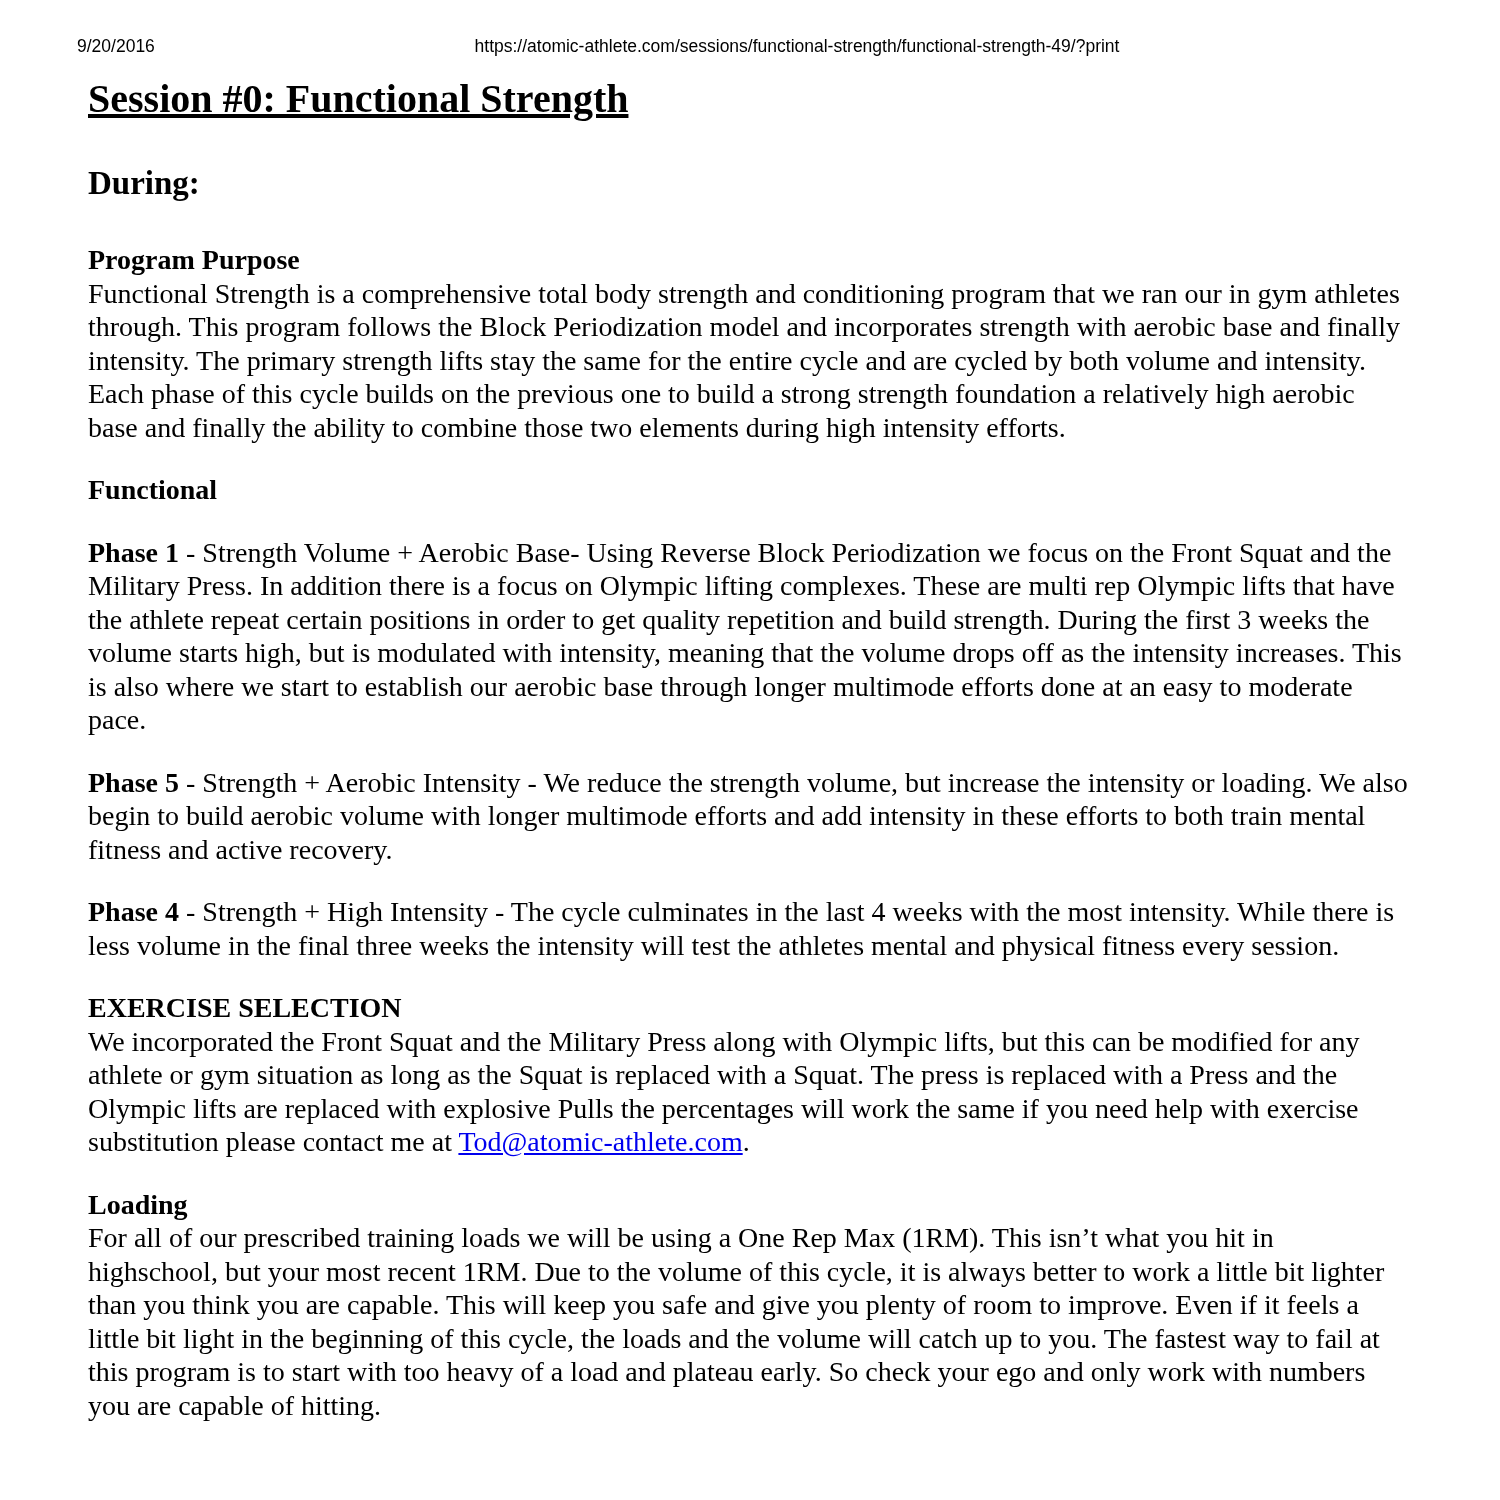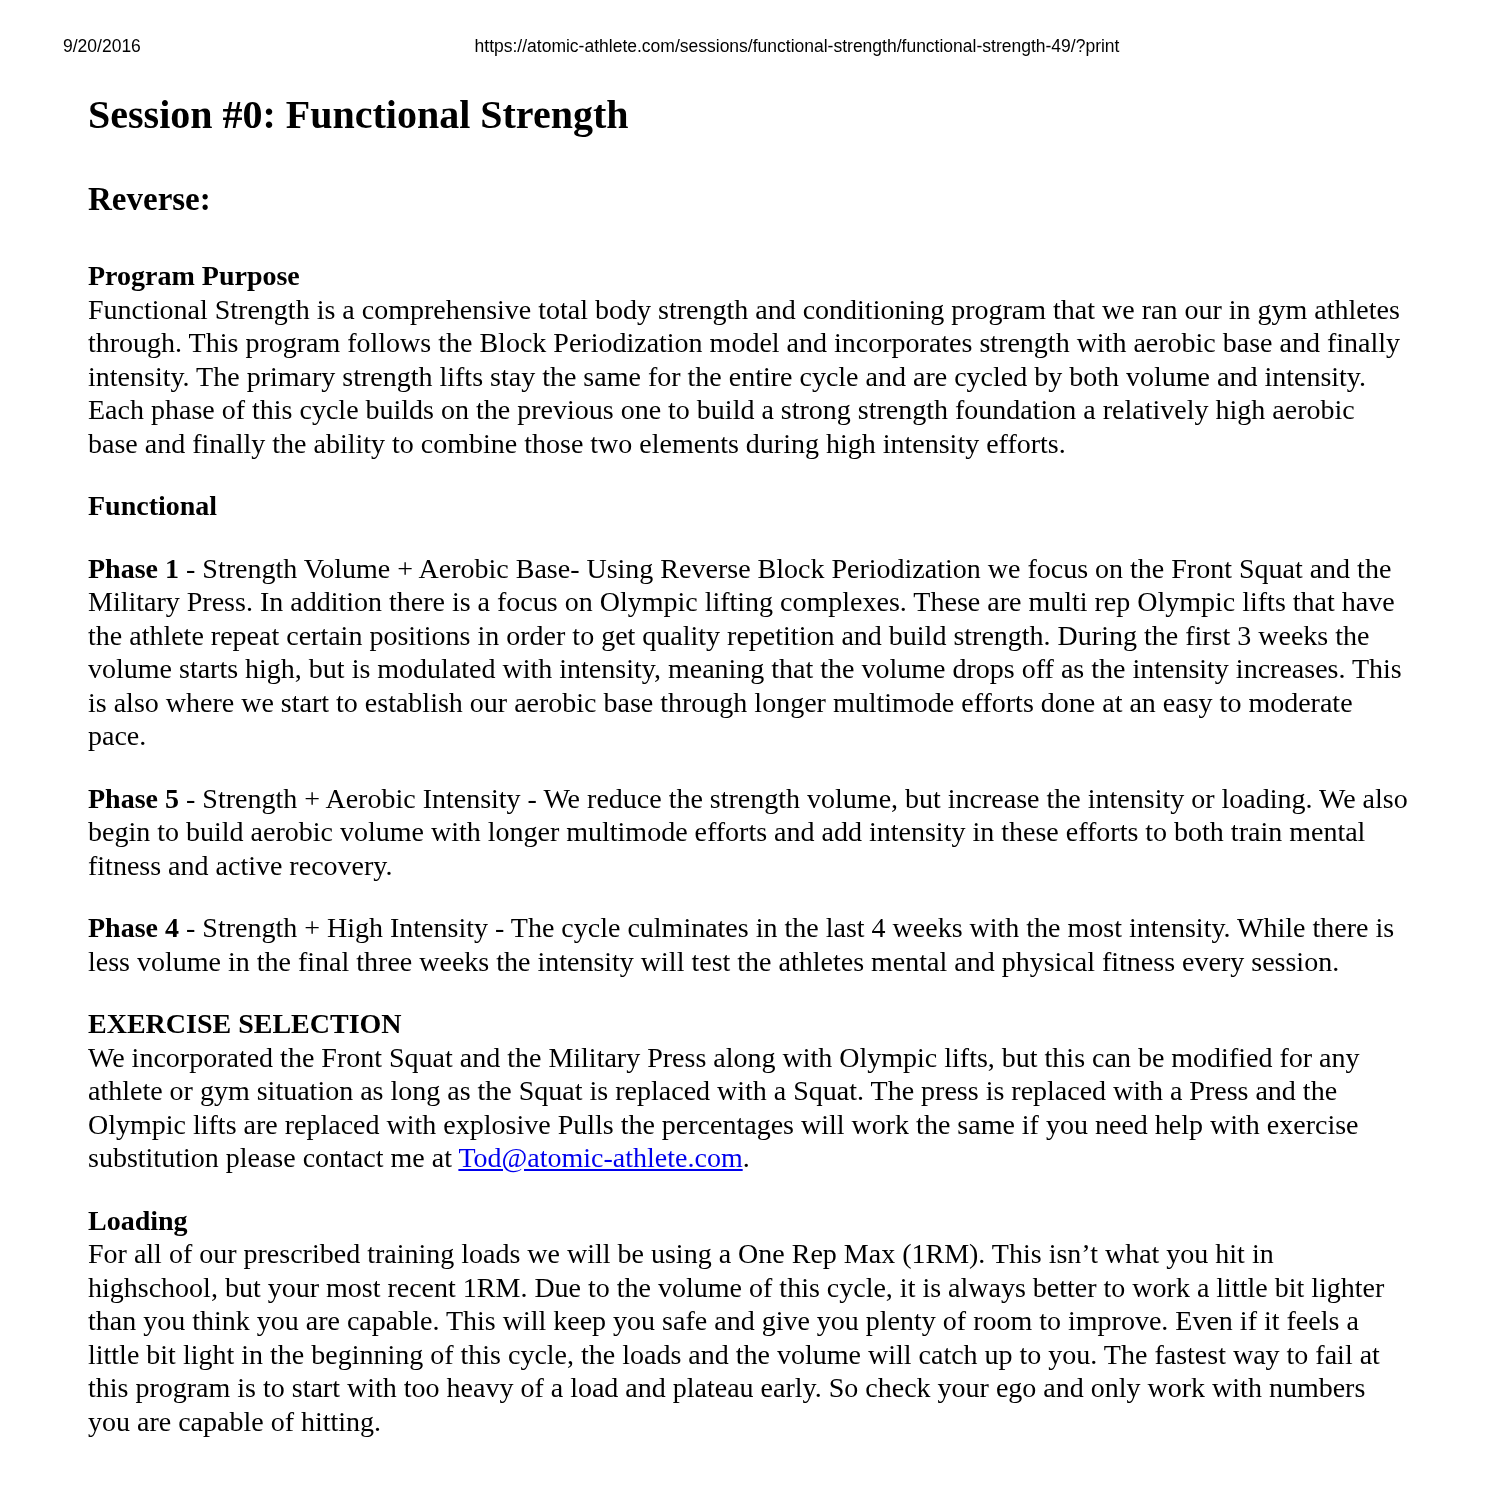--- a/index.html
+++ b/index.html
@@ -22,41 +22,42 @@
   }
   .print-header {
     position: relative;
     height: 56px;
     font-family: "Liberation Sans", sans-serif;
     font-size: 17.5px;
     color: #000;
   }
   .print-date {
     position: absolute;
-    left: 63px;
+    left: 77px;
     top: 36px;
     white-space: nowrap;
   }
   .print-url {
     position: absolute;
     left: 0;
     right: 0;
     top: 36px;
     text-align: center;
     transform: translateX(47px);
     white-space: nowrap;
   }
   .content {
     margin: 0 92px 0 88px;
   }
   h1.page-title {
     font-size: 40px;
     line-height: 46px;
     font-weight: bold;
-    margin: 36px 0 0 0;
+    margin: 20px 0 0 0;
+    text-decoration: underline;
   }
   h2.session-heading {
     font-size: 33px;
     line-height: 38px;
     font-weight: bold;
     margin: 42px 0 41px 0;
   }
   p.section {
     font-size: 28px;
     line-height: 33.5px;
@@ -74,21 +75,21 @@
 <body>
 
 <div class="print-page">
   <div class="print-header">
     <span class="print-date">9/20/2016</span>
     <span class="print-url">https://atomic-athlete.com/sessions/functional-strength/functional-strength-49/?print</span>
   </div>
 
   <div class="content">
     <h1 class="page-title">Session #0: Functional Strength</h1>
-    <h2 class="session-heading">Reverse:</h2>
+    <h2 class="session-heading">During:</h2>
 
     <div id="sections">
         <p class="section"><strong class="section-heading">Program Purpose</strong><br><span>Functional Strength is a comprehensive total body strength and conditioning program that we ran our in gym athletes through. This program follows the Block Periodization model and incorporates strength with aerobic base and finally intensity. The primary strength lifts stay the same for the entire cycle and are cycled by both volume and intensity. Each phase of this cycle builds on the previous one to build a strong strength foundation a relatively high aerobic base and finally the ability to combine those two elements during high intensity efforts.</span></p>
         <p class="section"><strong class="section-heading">Functional</strong><br></p>
         <p class="section"><strong class="section-heading">Phase 1</strong><span> - Strength Volume + Aerobic Base- Using Reverse Block Periodization we focus on the Front Squat and the Military Press. In addition there is a focus on Olympic lifting complexes. These are multi rep Olympic lifts that have the athlete repeat certain positions in order to get quality repetition and build strength. During the first 3 weeks the volume starts high, but is modulated with intensity, meaning that the volume drops off as the intensity increases. This is also where we start to establish our aerobic base through longer multimode efforts done at an easy to moderate pace.</span></p>
         <p class="section"><strong class="section-heading">Phase 5</strong><span> - Strength + Aerobic Intensity - We reduce the strength volume, but increase the intensity or loading. We also begin to build aerobic volume with longer multimode efforts and add intensity in these efforts to both train mental fitness and active recovery.</span></p>
         <p class="section"><strong class="section-heading">Phase 4</strong><span> - Strength + High Intensity - The cycle culminates in the last 4 weeks with the most intensity. While there is less volume in the final three weeks the intensity will test the athletes mental and physical fitness every session.</span></p>
         <p class="section"><strong class="section-heading">EXERCISE SELECTION</strong><br><span>We incorporated the Front Squat and the Military Press along with Olympic lifts, but this can be modified for any athlete or gym situation as long as the Squat is replaced with a Squat. The press is replaced with a Press and the Olympic lifts are replaced with explosive Pulls the percentages will work the same if you need help with exercise substitution please contact me at </span><a href="#">Tod@atomic-athlete.com</a><span>.</span></p>
         <p class="section"><strong class="section-heading">Loading</strong><br><span>For all of our prescribed training loads we will be using a One Rep Max (1RM). This isn’t what you hit in highschool, but your most recent 1RM. Due to the volume of this cycle, it is always better to work a little bit lighter than you think you are capable. This will keep you safe and give you plenty of room to improve. Even if it feels a little bit light in the beginning of this cycle, the loads and the volume will catch up to you. The fastest way to fail at this program is to start with too heavy of a load and plateau early. So check your ego and only work with numbers you are capable of hitting.</span></p>
       </div>

